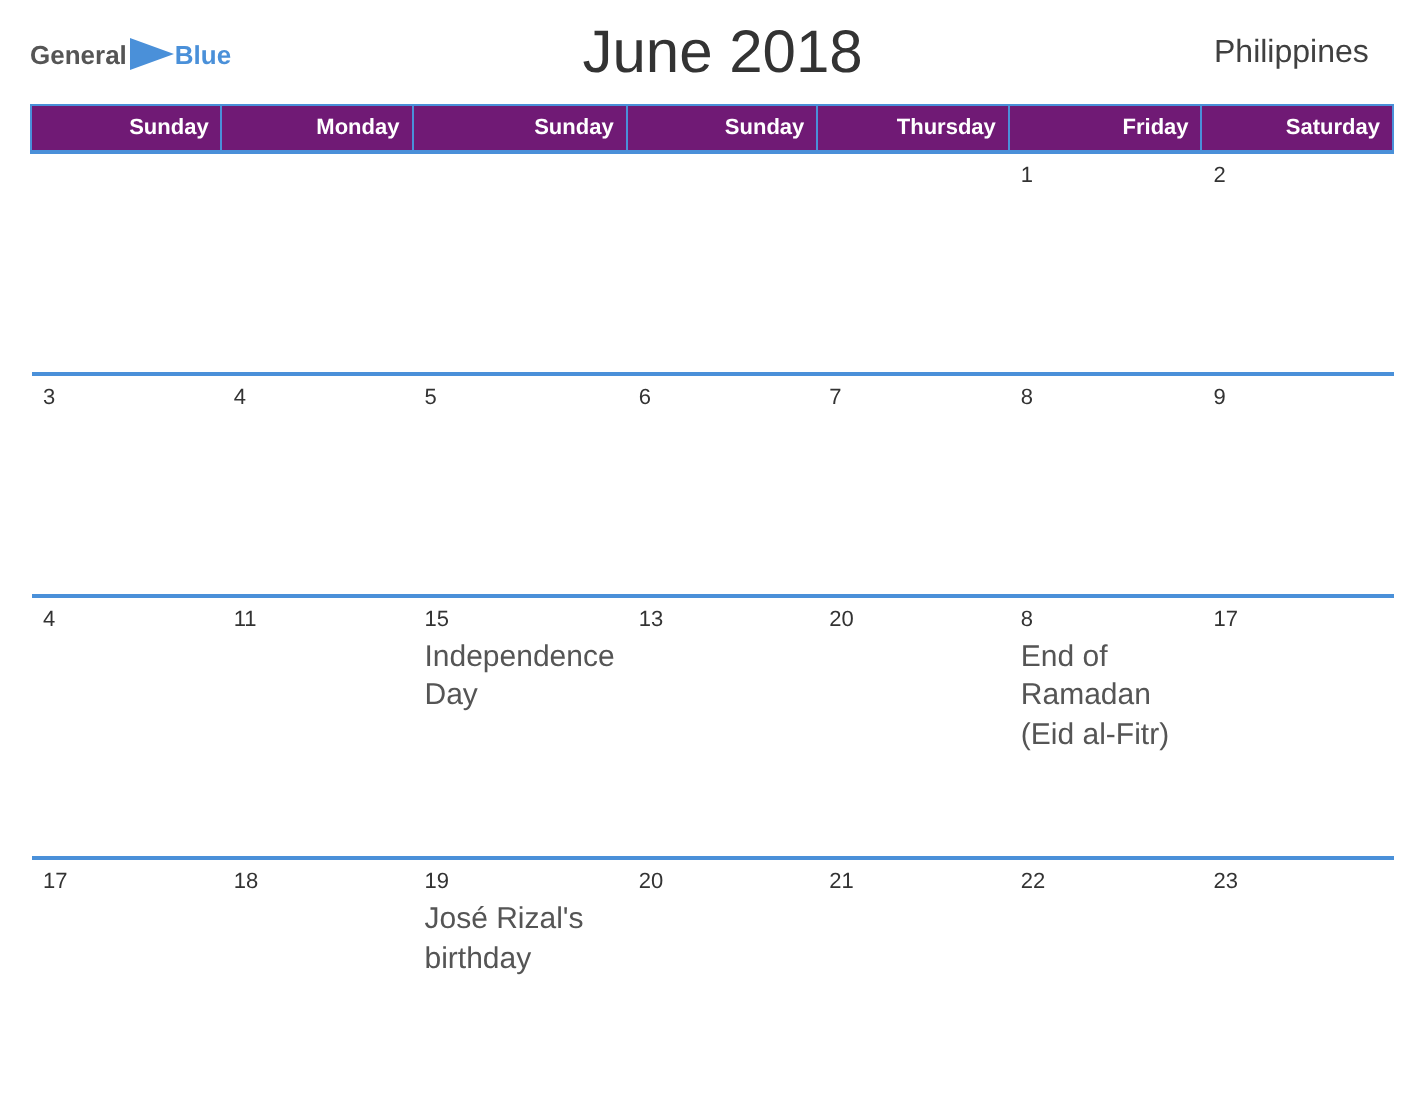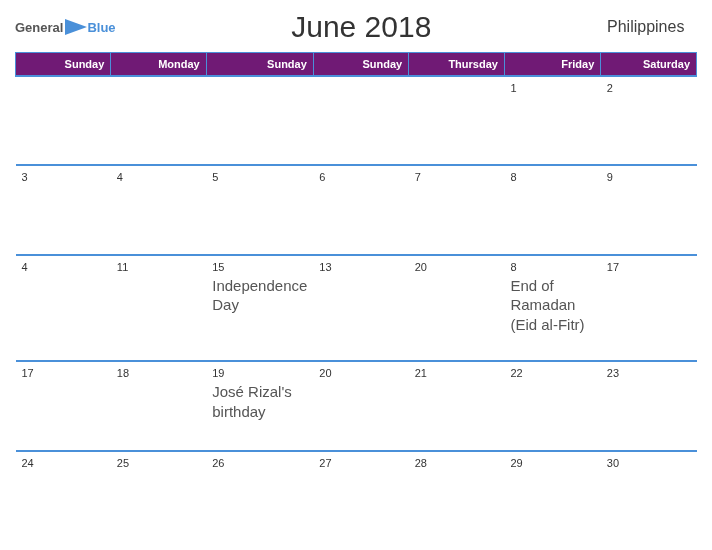--- a/index.html
+++ b/index.html
@@ -232,38 +232,15 @@
           <td>
             <span class="date-num">21</span>
           </td>
           <td>
             <span class="date-num">22</span>
           </td>
           <td>
             <span class="date-num">23</span>
           </td>
         </tr>
-        <tr>
-          <td>
-            <span class="date-num">24</span>
-          </td>
-          <td>
-            <span class="date-num">25</span>
-          </td>
-          <td>
-            <span class="date-num">26</span>
-          </td>
-          <td>
-            <span class="date-num">27</span>
-          </td>
-          <td>
-            <span class="date-num">28</span>
-          </td>
-          <td>
-            <span class="date-num">29</span>
-          </td>
-          <td>
-            <span class="date-num">30</span>
-          </td>
-        </tr>
       </tbody>
   </table>
 </div>
 
 </body></html>

